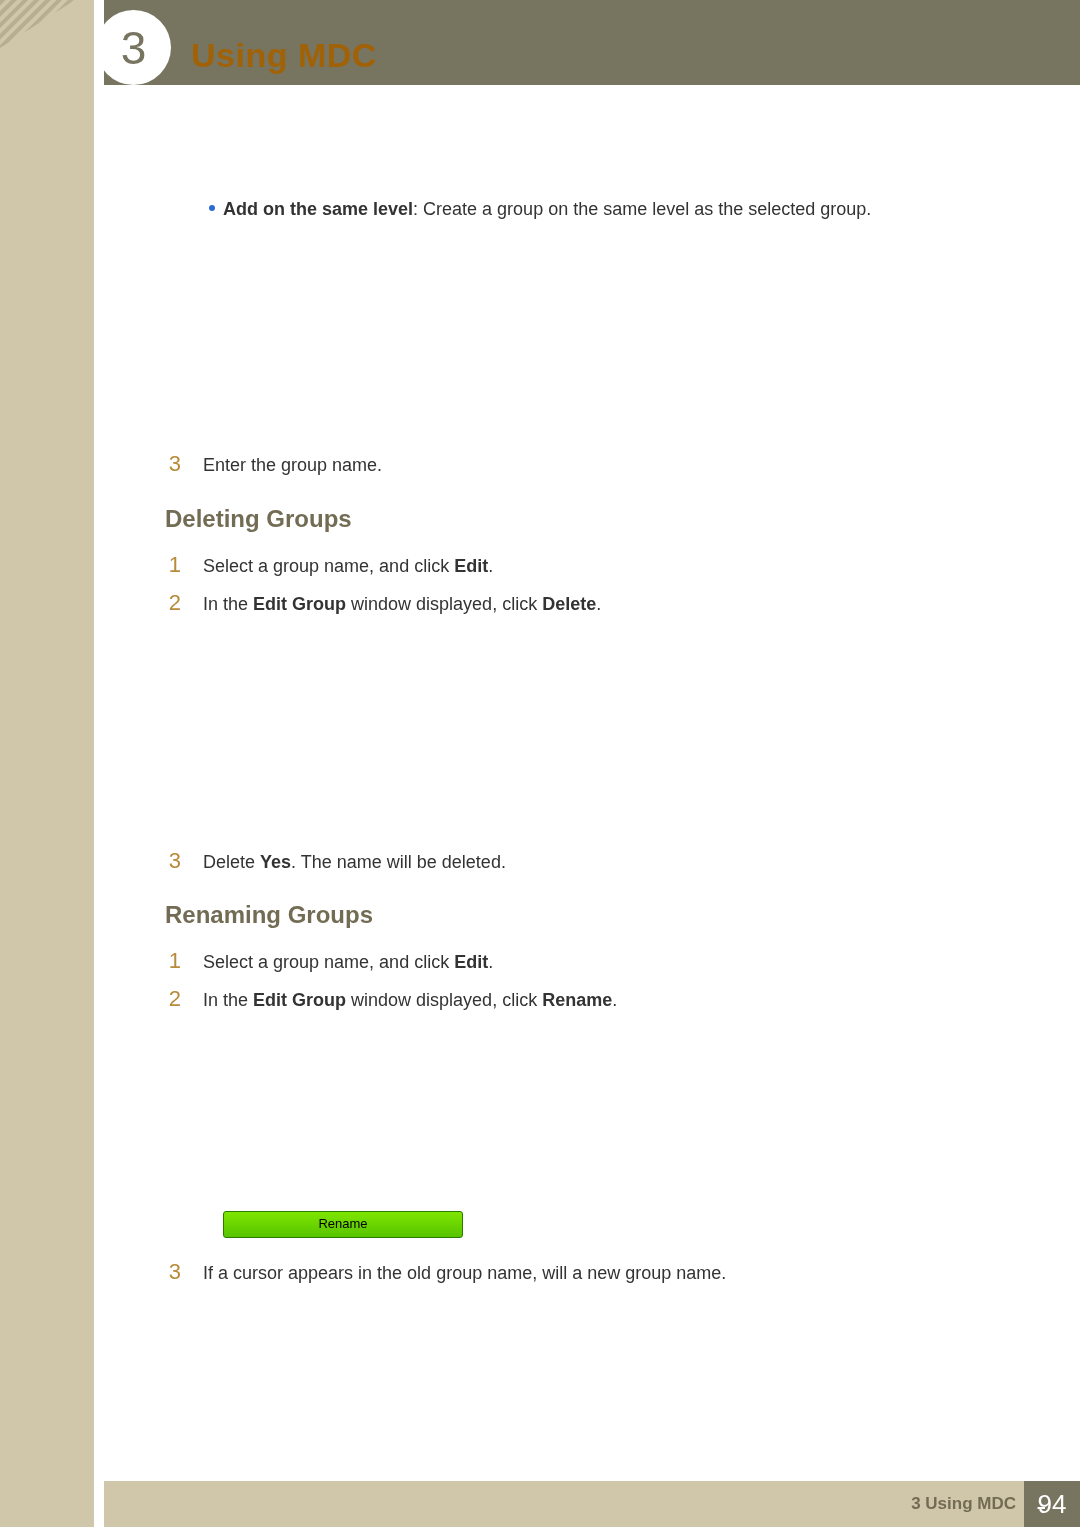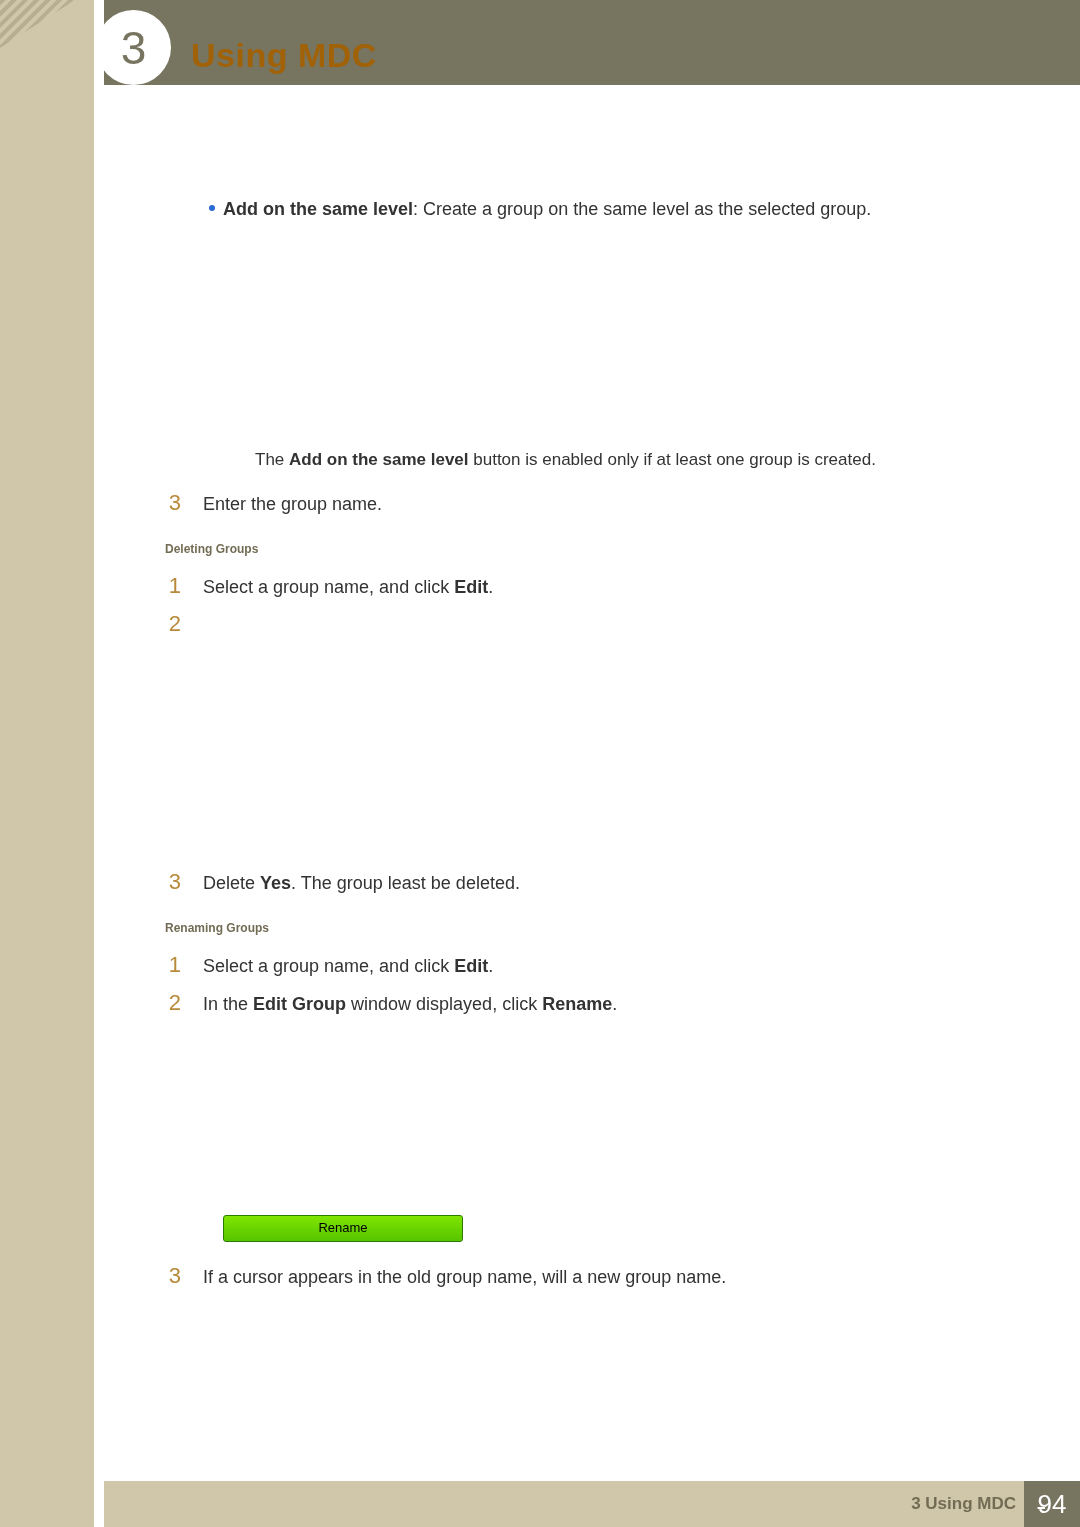--- a/index.html
+++ b/index.html
@@ -15,21 +15,21 @@
   .page-title { position: absolute; left: 191px; top: 36px; font-size: 34px; font-weight: bold; color: #a16207; letter-spacing: 0.5px; z-index: 3; }
   .content { position: absolute; left: 165px; right: 70px; top: 190px; bottom: 80px; color: #333; font-size: 18px; line-height: 1.45; }
   .bullet-row { display: flex; gap: 8px; margin: 6px 0 6px 44px; }
   .bullet-dot { width: 6px; height: 6px; background: #2a6bd6; border-radius: 50%; flex: 0 0 auto; margin-top: 9px; }
   .bold { font-weight: bold; }
   .image-placeholder { margin: 18px 0 18px 58px; height: 160px; background: transparent; }
   .image-placeholder.big { height: 190px; }
   .sub-note { margin: 14px 0 14px 90px; font-size: 17px; }
   .num-row { display: flex; gap: 22px; margin: 6px 0 6px 0px; align-items: baseline; }
   .num { font-size: 22px; color: #b88a3a; font-weight: 400; width: 16px; text-align: right; flex: 0 0 auto; font-family: Arial, sans-serif; }
-  .subheading { color: #736c54; font-weight: bold; font-size: 12px; margin: 22px 0 12px 0; }
+  .subheading { color: #736c54; font-weight: bold; font-size: 24px; margin: 22px 0 12px 0; }
   .rename-btn-wrap { margin: 6px 0 18px 58px; }
   .rename-btn { width: 240px; height: 27px; border-radius: 3px; border: 1px solid #2a7a00; background: linear-gradient(#7fe500, #56c400); color: #000; font-size: 13px; display:flex; align-items:center; justify-content:center; }
   .footer-bar { position: absolute; right: 0; bottom: 0; height: 46px; width: 976px; background: #d0c7aa; display:flex; align-items:center; justify-content:flex-end;text-align:center; }
   .footer-label { color: #736c54; font-size: 17px; font-weight: bold; margin-right: 8px; }
   .footer-page-box { width: 56px; height: 46px; background: #77745f; color: #fff; display:flex; align-items:center; justify-content:center; font-size: 26px; font-weight: 400; font-family: Arial, sans-serif; }
   .footer-page-box span { text-decoration: underline; text-decoration-color: #fff; text-underline-offset: -6px; }
 </style>
 </head>
 <body>
 
@@ -58,48 +58,48 @@
 
     <div class="bullet-row">
       <div class="bullet-dot"></div>
       <div>
         <span class="bold">Add on the same level</span><span>: Create a group on the same level as the selected group.</span>
       </div>
     </div>
 
     <div class="image-placeholder big"></div>
 
-    <div class="sub-note">
-      <span>The </span><span class="bold">Add on the same level</span><span> button is enabled only if at least one group is created.</span>
-    </div>
 
     <div class="num-row">
       <div class="num">3</div>
       <div>Enter the group name.</div>
     </div>
 
     <div class="subheading">Deleting Groups</div>
 
     <div class="num-row">
       <div class="num">1</div>
       <div>
         <span>Select a group name, and click </span><span class="bold">Edit</span><span>.</span>
       </div>
     </div>
 
     <div class="num-row">
       <div class="num">2</div>
+      <div>
+        <span>In the </span><span class="bold">Edit Group</span><span> window displayed, click </span><span class="bold">Delete</span><span>.</span>
+      </div>
     </div>
 
     <div class="image-placeholder big"></div>
 
     <div class="num-row">
       <div class="num">3</div>
       <div>
-        <span>Delete </span><span class="bold">Yes</span><span>. The group least be deleted.</span>
+        <span>Delete </span><span class="bold">Yes</span><span>. The name will be deleted.</span>
       </div>
     </div>
 
     <div class="subheading">Renaming Groups</div>
 
     <div class="num-row">
       <div class="num">1</div>
       <div>
         <span>Select a group name, and click </span><span class="bold">Edit</span><span>.</span>
       </div>

